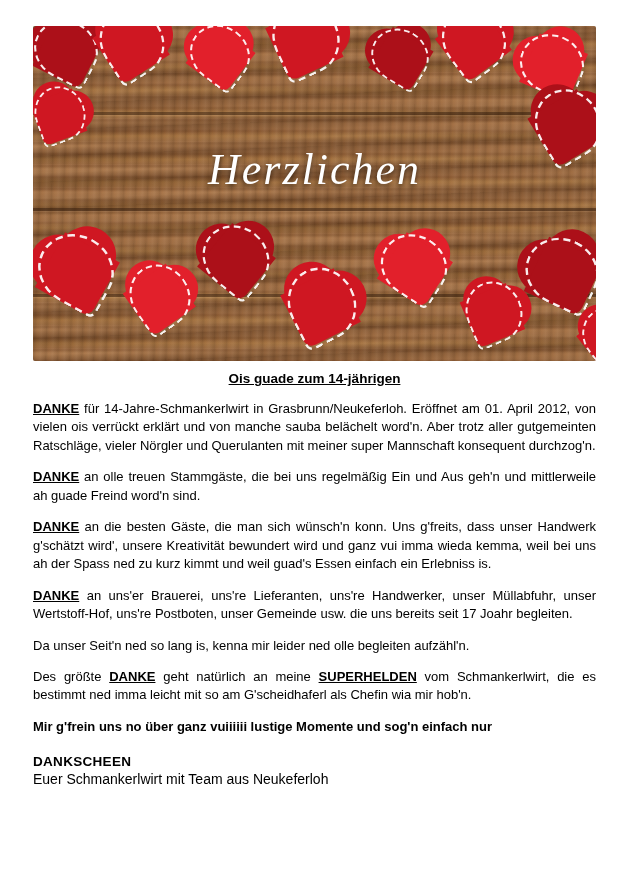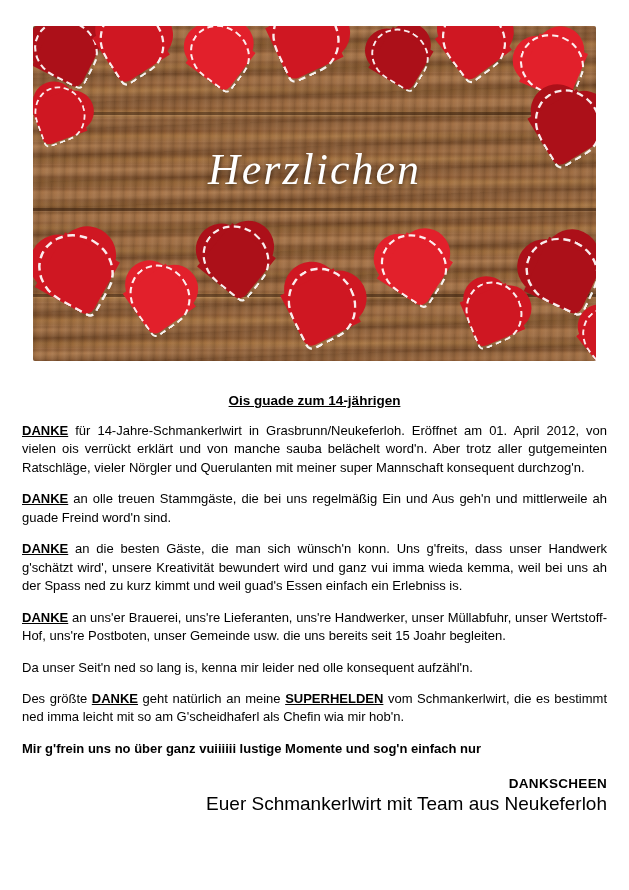--- a/index.html
+++ b/index.html
@@ -130,22 +130,22 @@
   }
   .banner-title .l2 {
     display: block;
     font-size: 44px;
     letter-spacing: 2px;
     line-height: 1.12;
   }
 
   
   .doc {
-    padding: 0 22px;
-    margin-top: 32px;
+    padding: 0 33px;
+    margin-top: 10px;
   }
   .doc-heading {
     text-align: center;
     font-size: 13.5px;
     font-weight: bold;
     text-decoration: underline;
     margin-bottom: 14px;
   }
   .para {
     font-size: 13px;
@@ -153,29 +153,29 @@
     text-align: justify;
     margin: 0 0 13px 0;
   }
   .para:last-of-type { margin-bottom: 0; font-weight: bold; }
   .u-bold {
     font-weight: bold;
     text-decoration: underline;
   }
   .closing {
     margin-top: 18px;
-    text-align: right;
+    text-align: left;
   }
   .closing .c1 {
     font-size: 13.5px;
     font-weight: bold;
     letter-spacing: 0.3px;
   }
   .closing .c2 {
-    font-size: 19px;
+    font-size: 14px;
     margin-top: 2px;
   }
 </style>
 </head>
 <body>
 
 <div class="page">
 
   <div class="banner">
     <div class="woodgrain"></div>
@@ -294,23 +294,23 @@
   <div class="doc">
 
     <div class="doc-heading">Ois guade zum 14-jährigen</div>
 
     <p class="para"><span class="u-bold">DANKE</span><span> für 14-Jahre-Schmankerlwirt in Grasbrunn/Neukeferloh. Eröffnet am 01. April 2012, von vielen ois verrückt erklärt und von manche sauba belächelt word'n. Aber trotz aller gutgemeinten Ratschläge, vieler Nörgler und Querulanten mit meiner super Mannschaft konsequent durchzog'n.</span></p>
 
     <p class="para"><span class="u-bold">DANKE</span><span> an olle treuen Stammgäste, die bei uns regelmäßig Ein und Aus geh'n und mittlerweile ah guade Freind word'n sind.</span></p>
 
     <p class="para"><span class="u-bold">DANKE</span><span> an die besten Gäste, die man sich wünsch'n konn. Uns g'freits, dass unser Handwerk g'schätzt wird', unsere Kreativität bewundert wird und ganz vui imma wieda kemma, weil bei uns ah der Spass ned zu kurz kimmt und weil guad's Essen einfach ein Erlebniss is.</span></p>
 
-    <p class="para"><span class="u-bold">DANKE</span><span> an uns'er Brauerei, uns're Lieferanten, uns're Handwerker, unser Müllabfuhr, unser Wertstoff-Hof, uns're Postboten, unser Gemeinde usw. die uns bereits seit 15 Joahr begleiten.</span></p>
-
-    <p class="para"><span>Da unser Seit'n ned so lang is, kenna mir leider ned olle konsequent aufzähl'n.</span></p>
+    <p class="para"><span class="u-bold">DANKE</span><span> an uns'er Brauerei, uns're Lieferanten, uns're Handwerker, unser Müllabfuhr, unser Wertstoff-Hof, uns're Postboten, unser Gemeinde usw. die uns bereits seit 17 Joahr begleiten.</span></p>
+
+    <p class="para"><span>Da unser Seit'n ned so lang is, kenna mir leider ned olle begleiten aufzähl'n.</span></p>
 
     <p class="para"><span>Des größte <span class="u-bold">DANKE</span> geht natürlich an meine <span class="u-bold">SUPERHELDEN</span> vom Schmankerlwirt, die es bestimmt ned imma leicht mit so am G'scheidhaferl als Chefin wia mir hob'n.</span></p>
 
     <p class="para"><span>Mir g'frein uns no über ganz vuiiiiii lustige Momente und sog'n einfach nur</span></p>
 
     <div class="closing">
       <div class="c1">DANKSCHEEN</div>
       <div class="c2">Euer Schmankerlwirt mit Team aus Neukeferloh</div>
     </div>
 

